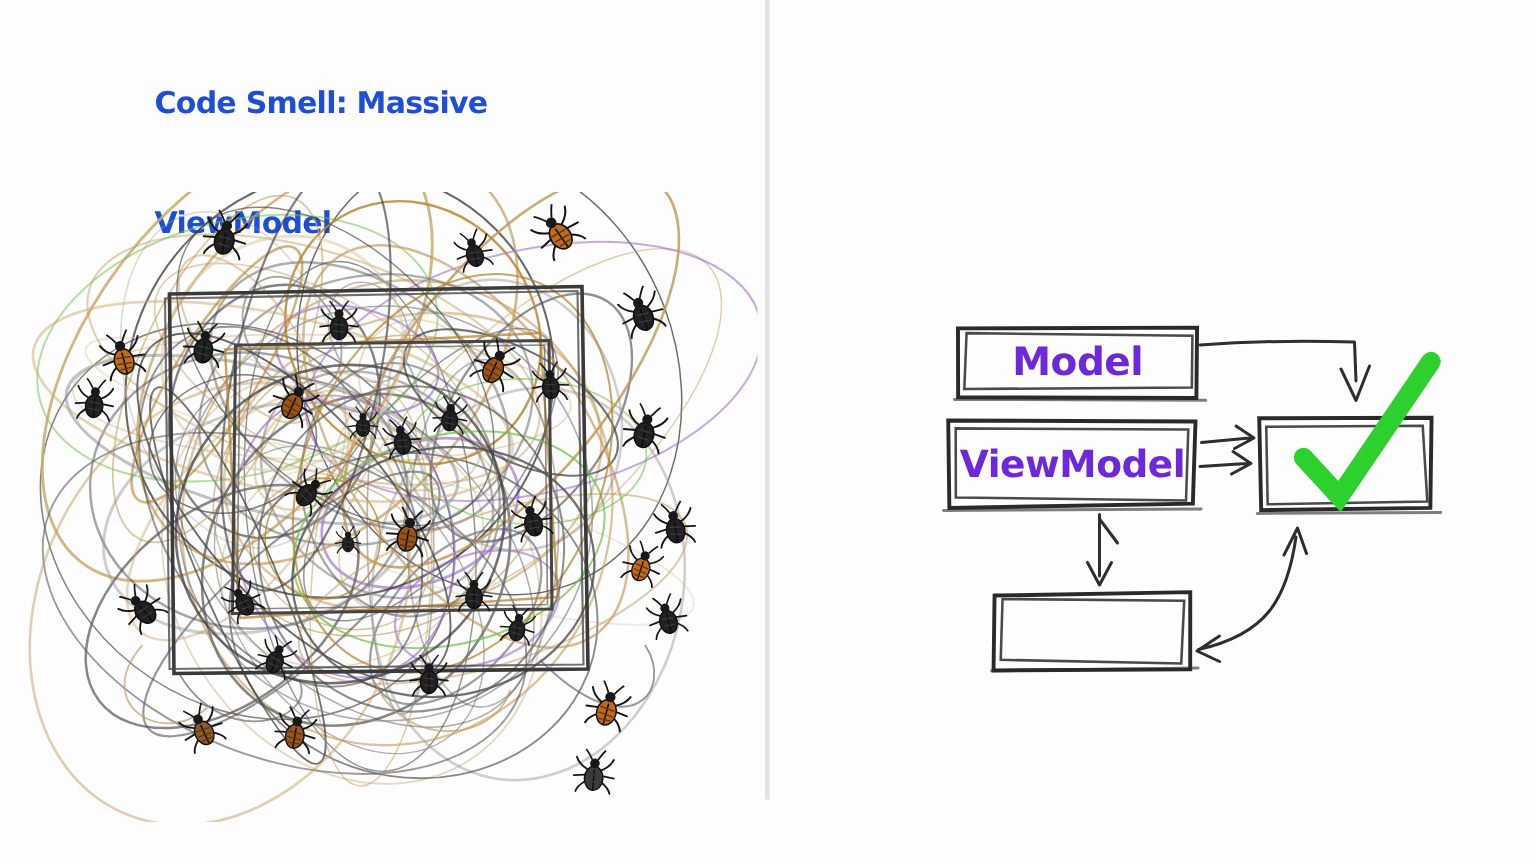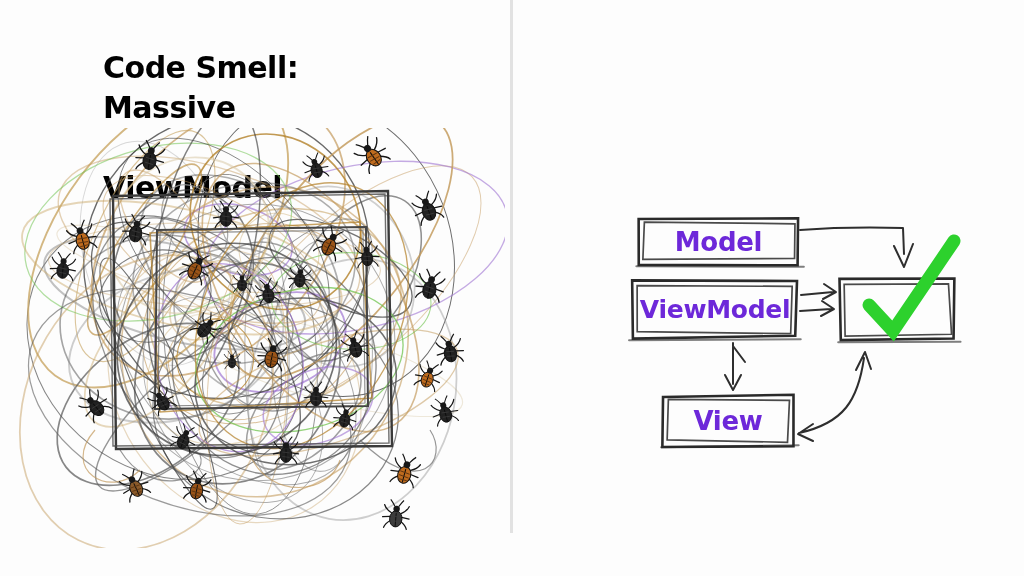--- a/index.html
+++ b/index.html
@@ -10,22 +10,22 @@
     font-family:"DejaVu Sans","Liberation Sans",sans-serif;
   }
   .panel { position:absolute; top:0; height:576px; }
   #left-panel  { left:0; width:511px; }
   #right-panel { left:514px; width:510px; }
   #panel-divider {
     position:absolute; left:510px; top:0; width:3px; height:533px;
     background:linear-gradient(#ececec,#e2e2e2 15%,#e2e2e2 85%,#f3f3f3);
   }
   .title {
-    position:absolute; color:#000000; font-weight:bold;
-    font-size:30px; line-height:40px; letter-spacing:-0.5px; white-space:pre-line;
+    position:absolute; color:#1d4ed8; font-weight:bold;
+    font-size:20px; line-height:40px; letter-spacing:-0.5px; white-space:pre-line;
   }
   #left-title  { left:103px; top:48px; width:330px; }
   svg.layer { position:absolute; left:0; top:0; }
   .node-label {
     position:absolute; display:flex; align-items:center; justify-content:center;
     color:#6d28d9; font-weight:bold; letter-spacing:-0.3px;
   }
   #label-model     { left:638px; top:219px; width:161px; height:46px; font-size:26px; }
   #label-viewmodel { left:634px; top:283px; width:162px; height:53px; font-size:25px; }
   #label-view      { left:663px; top:397px; width:130px; height:48px; font-size:26px; }
@@ -630,14 +630,13 @@
 
       <path d="M733,343 L733,384 M725,375 L733,390 L741,375 M733,346 L745,362"></path>
 
       <path d="M799,433 C844,423 858,400 864,358 M856,370 L865,352 L871,369 M813,424 L798,434 L813,441"></path>
     </g>
     <path id="check-mark" d="M869,305 L893,331 L954,241" fill="none" stroke="#2dd12d" stroke-width="13" stroke-linecap="round" stroke-linejoin="miter"></path>
   </svg>
 
   <div id="label-model" class="node-label">Model</div>
   <div id="label-viewmodel" class="node-label">ViewModel</div>
-  <div id="label-view" class="node-label">View</div>
 </div>
 
 </body></html>

